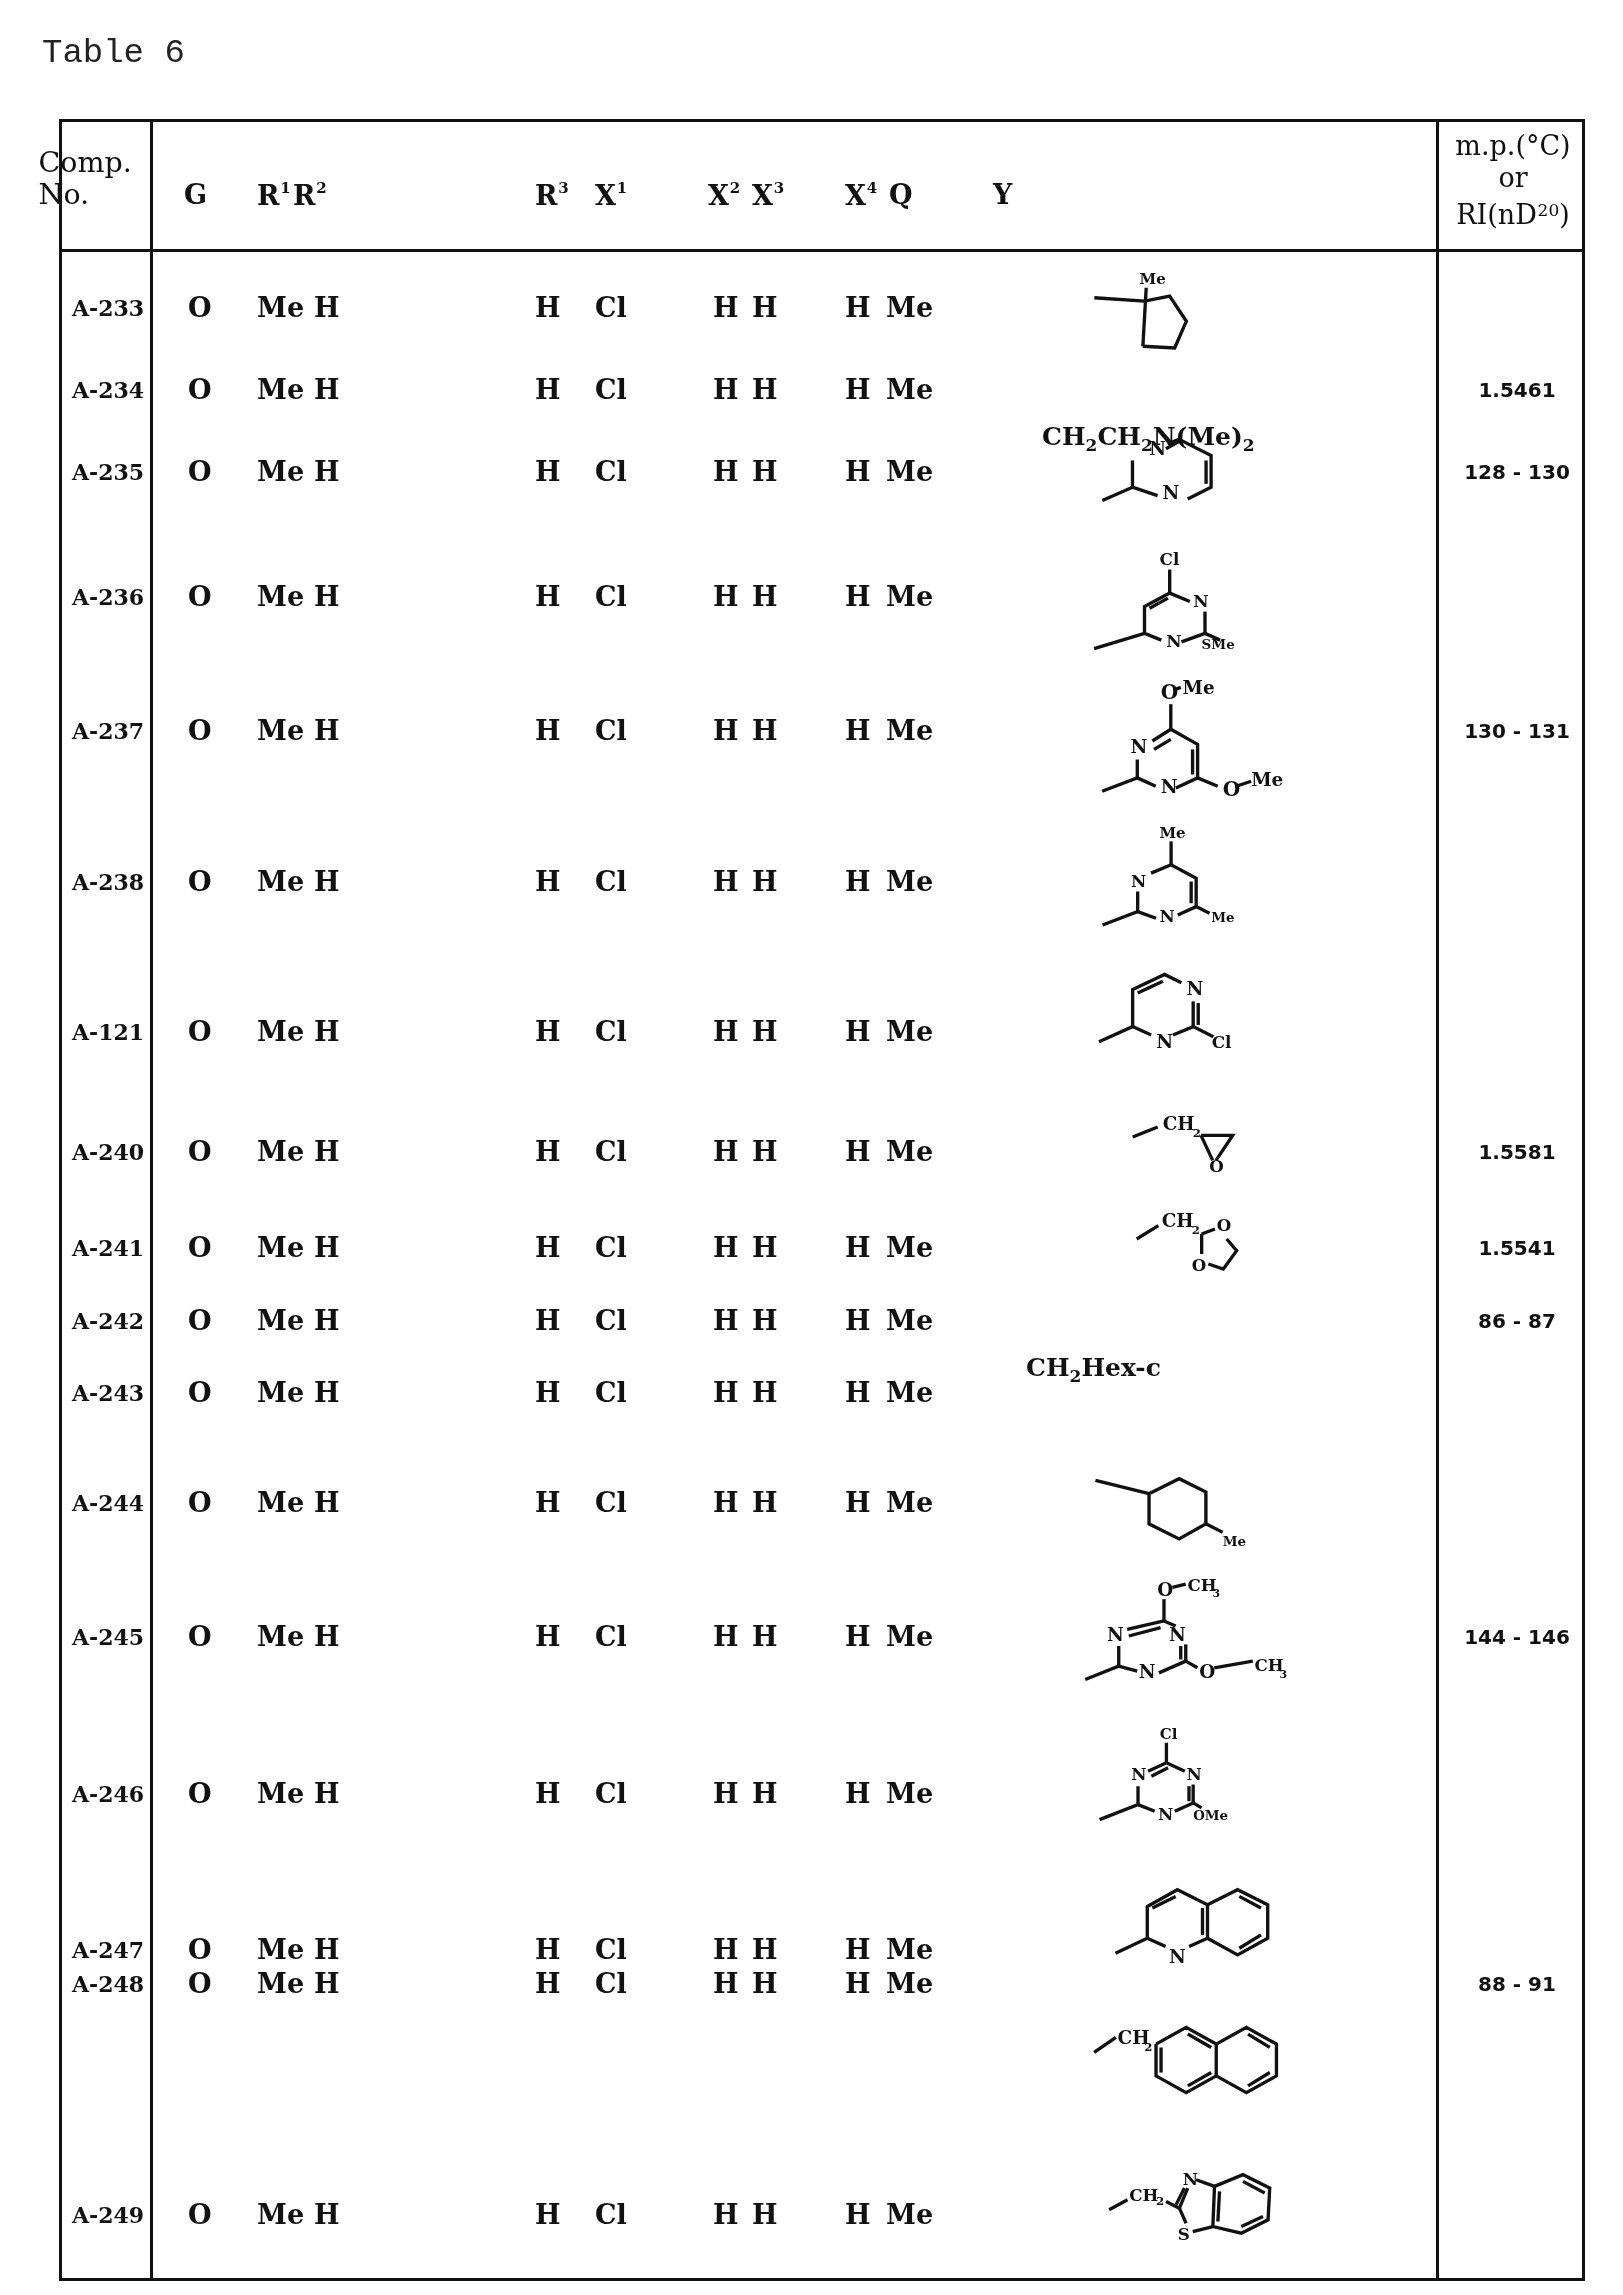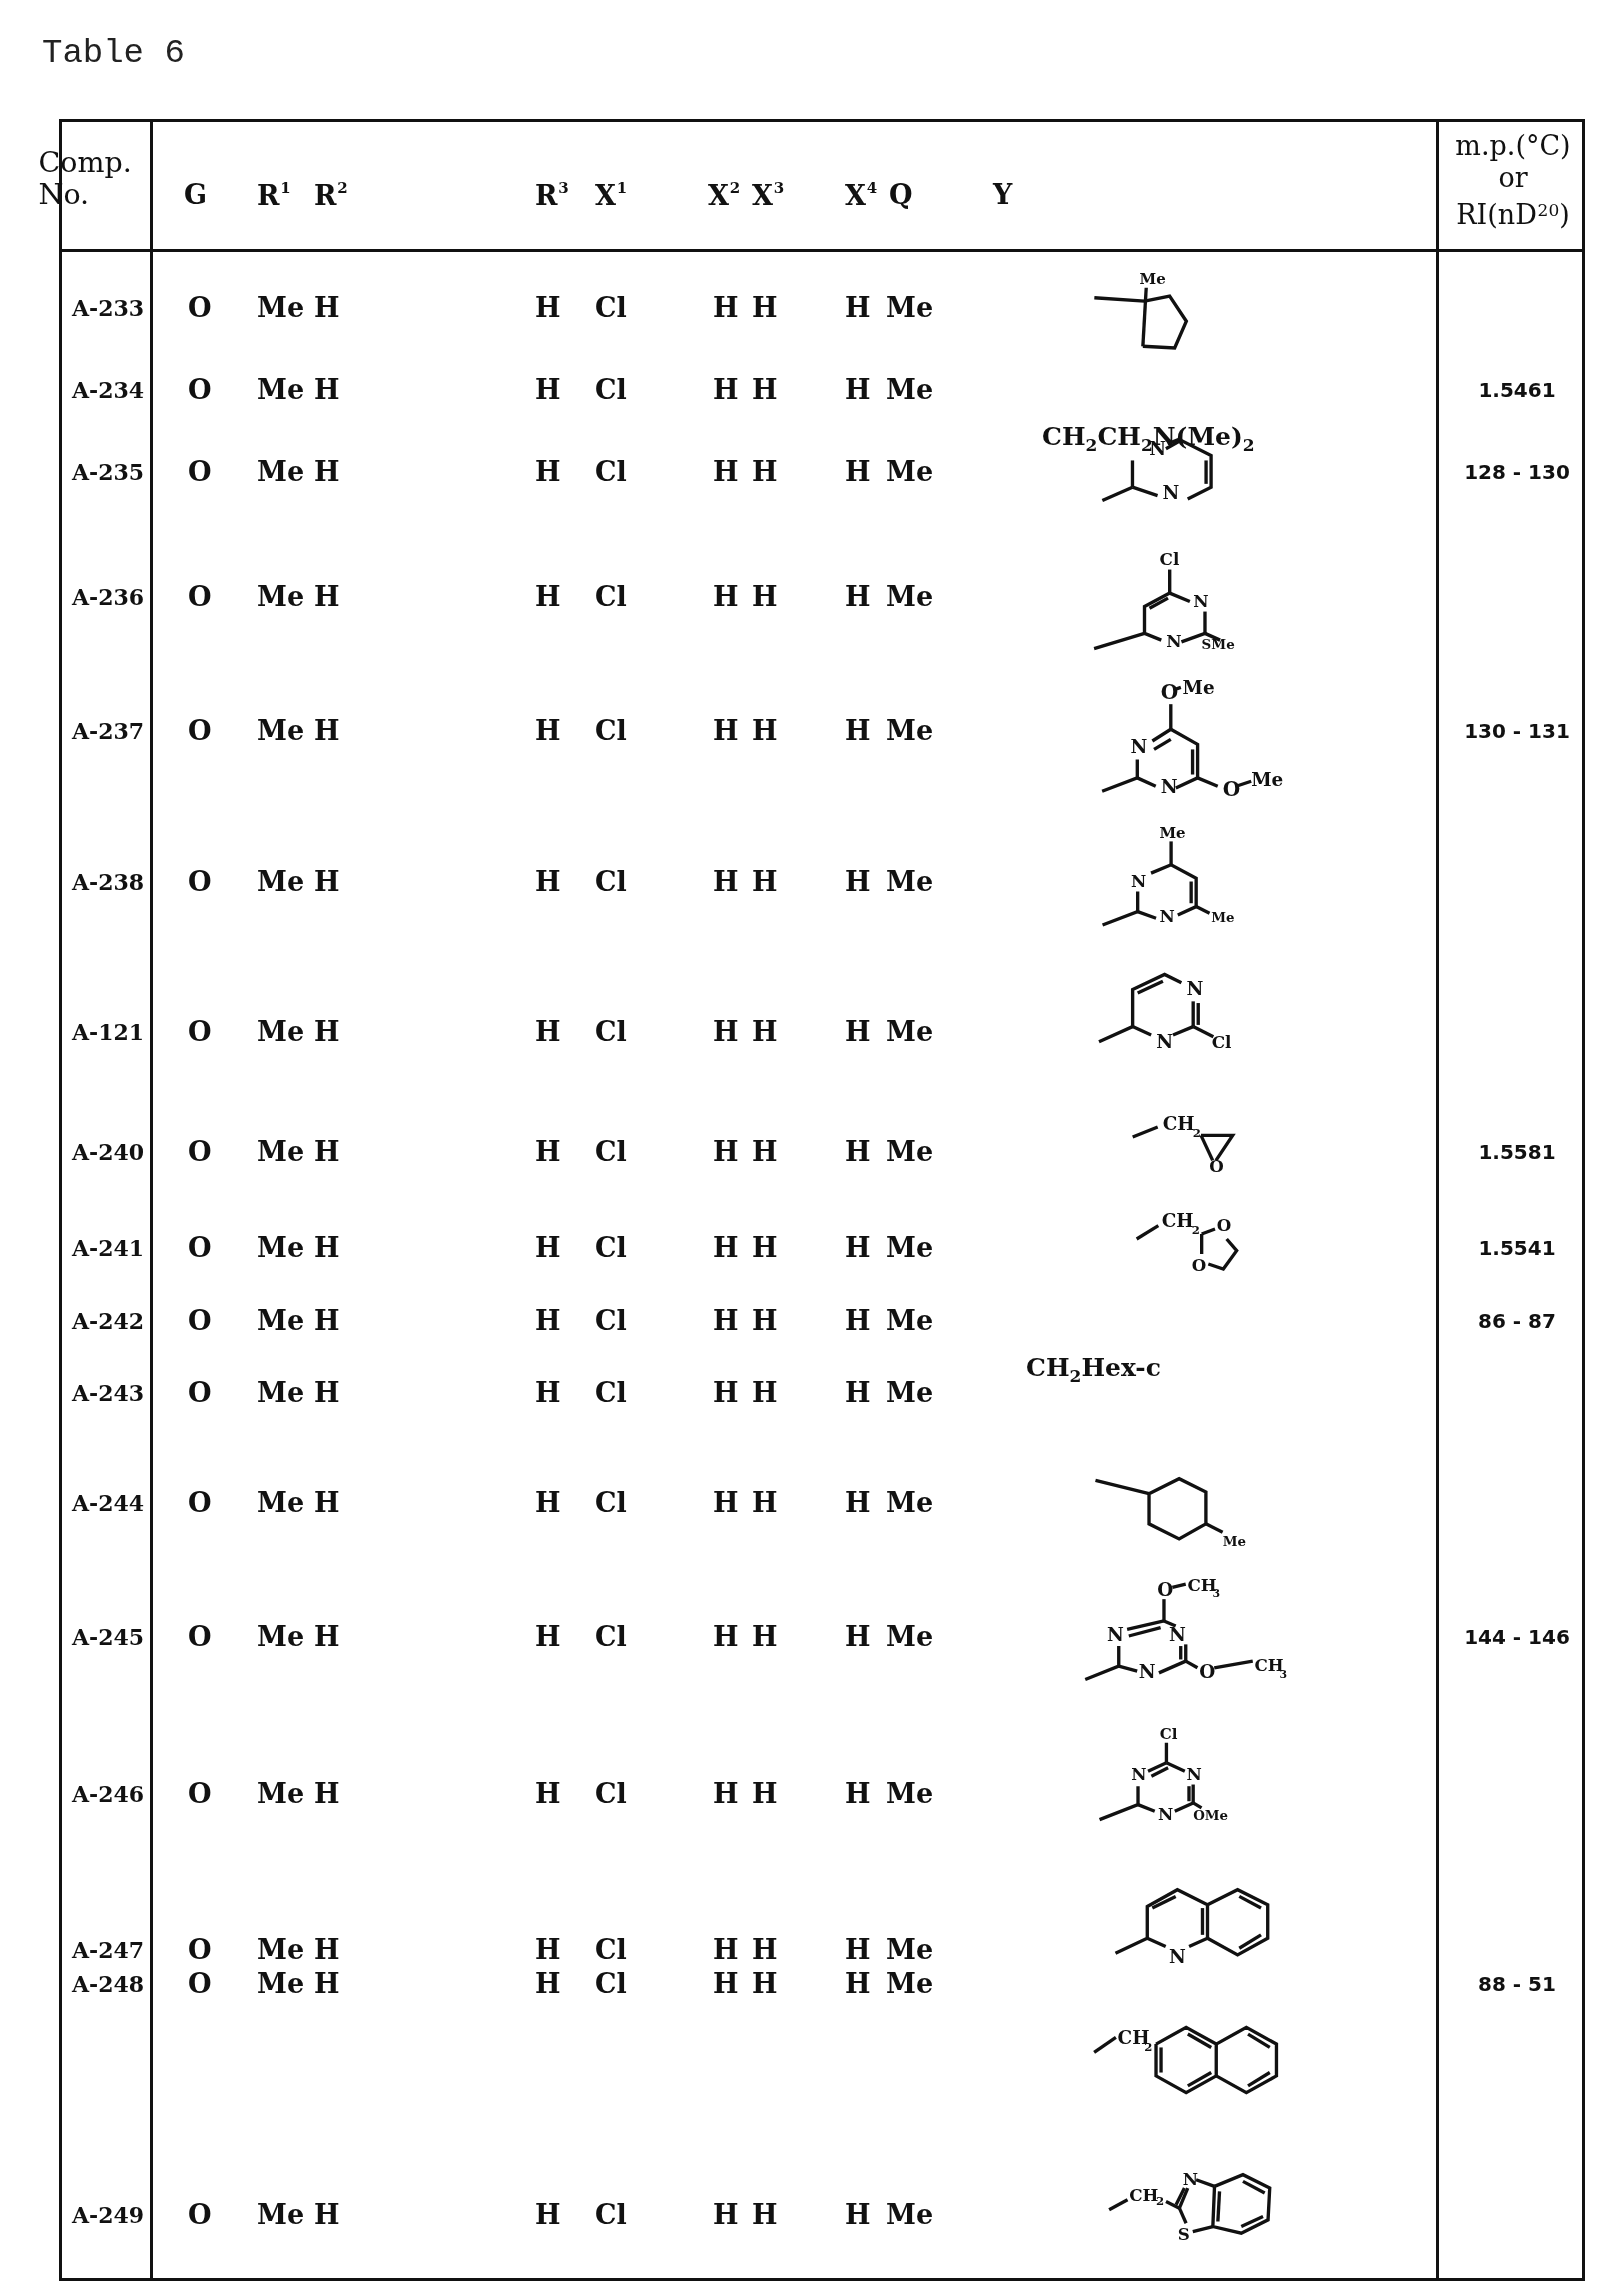--- a/index.html
+++ b/index.html
@@ -44,21 +44,21 @@
   <div class="vline" style="left:1374px;"></div>
 
   <div class="hline" style="top:127px;"></div>
 
   <div class="hdr hdr-comp">
     <div>Comp.</div>
     <div>No.</div>
   </div>
   <div class="hdr" style="left:122px;top:59px;">G</div>
   <div class="hdr" style="left:195px;top:59px;"><span>R</span><sup>1</sup></div>
-  <div class="hdr" style="left:252px;top:59px;"><span>R</span><sup>2</sup></div>
+  <div class="hdr" style="left:231px;top:59px;"><span>R</span><sup>2</sup></div>
   <div class="hdr" style="left:473px;top:59px;"><span>R</span><sup>3</sup></div>
   <div class="hdr" style="left:533px;top:59px;"><span>X</span><sup>1</sup></div>
   <div class="hdr" style="left:646px;top:59px;"><span>X</span><sup>2</sup></div>
   <div class="hdr" style="left:690px;top:59px;"><span>X</span><sup>3</sup></div>
   <div class="hdr" style="left:783px;top:59px;"><span>X</span><sup>4</sup></div>
   <div class="hdr" style="left:827px;top:59px;">Q</div>
   <div class="hdr" style="left:931px;top:59px;">Y</div>
   <div class="hdr hdr-mp">
     <div>m.p.(°C)</div>
     <div>or</div>
@@ -281,21 +281,21 @@
     <span class="cell id">A-248</span>
     <span class="cell" style="left:126px">O</span>
     <span class="cell" style="left:195px">Me</span>
     <span class="cell" style="left:252px">H</span>
     <span class="cell" style="left:473px">H</span>
     <span class="cell" style="left:533px">Cl</span>
     <span class="cell" style="left:651px">H</span>
     <span class="cell" style="left:690px">H</span>
     <span class="cell" style="left:783px">H</span>
     <span class="cell" style="left:824px">Me</span>
-    <span class="cell mp">88 - 51</span>
+    <span class="cell mp">88 - 91</span>
   </div>
 
   <div class="row" style="top:2093px;">
     <span class="cell id">A-249</span>
     <span class="cell" style="left:126px">O</span>
     <span class="cell" style="left:195px">Me</span>
     <span class="cell" style="left:252px">H</span>
     <span class="cell" style="left:473px">H</span>
     <span class="cell" style="left:533px">Cl</span>
     <span class="cell" style="left:651px">H</span>

